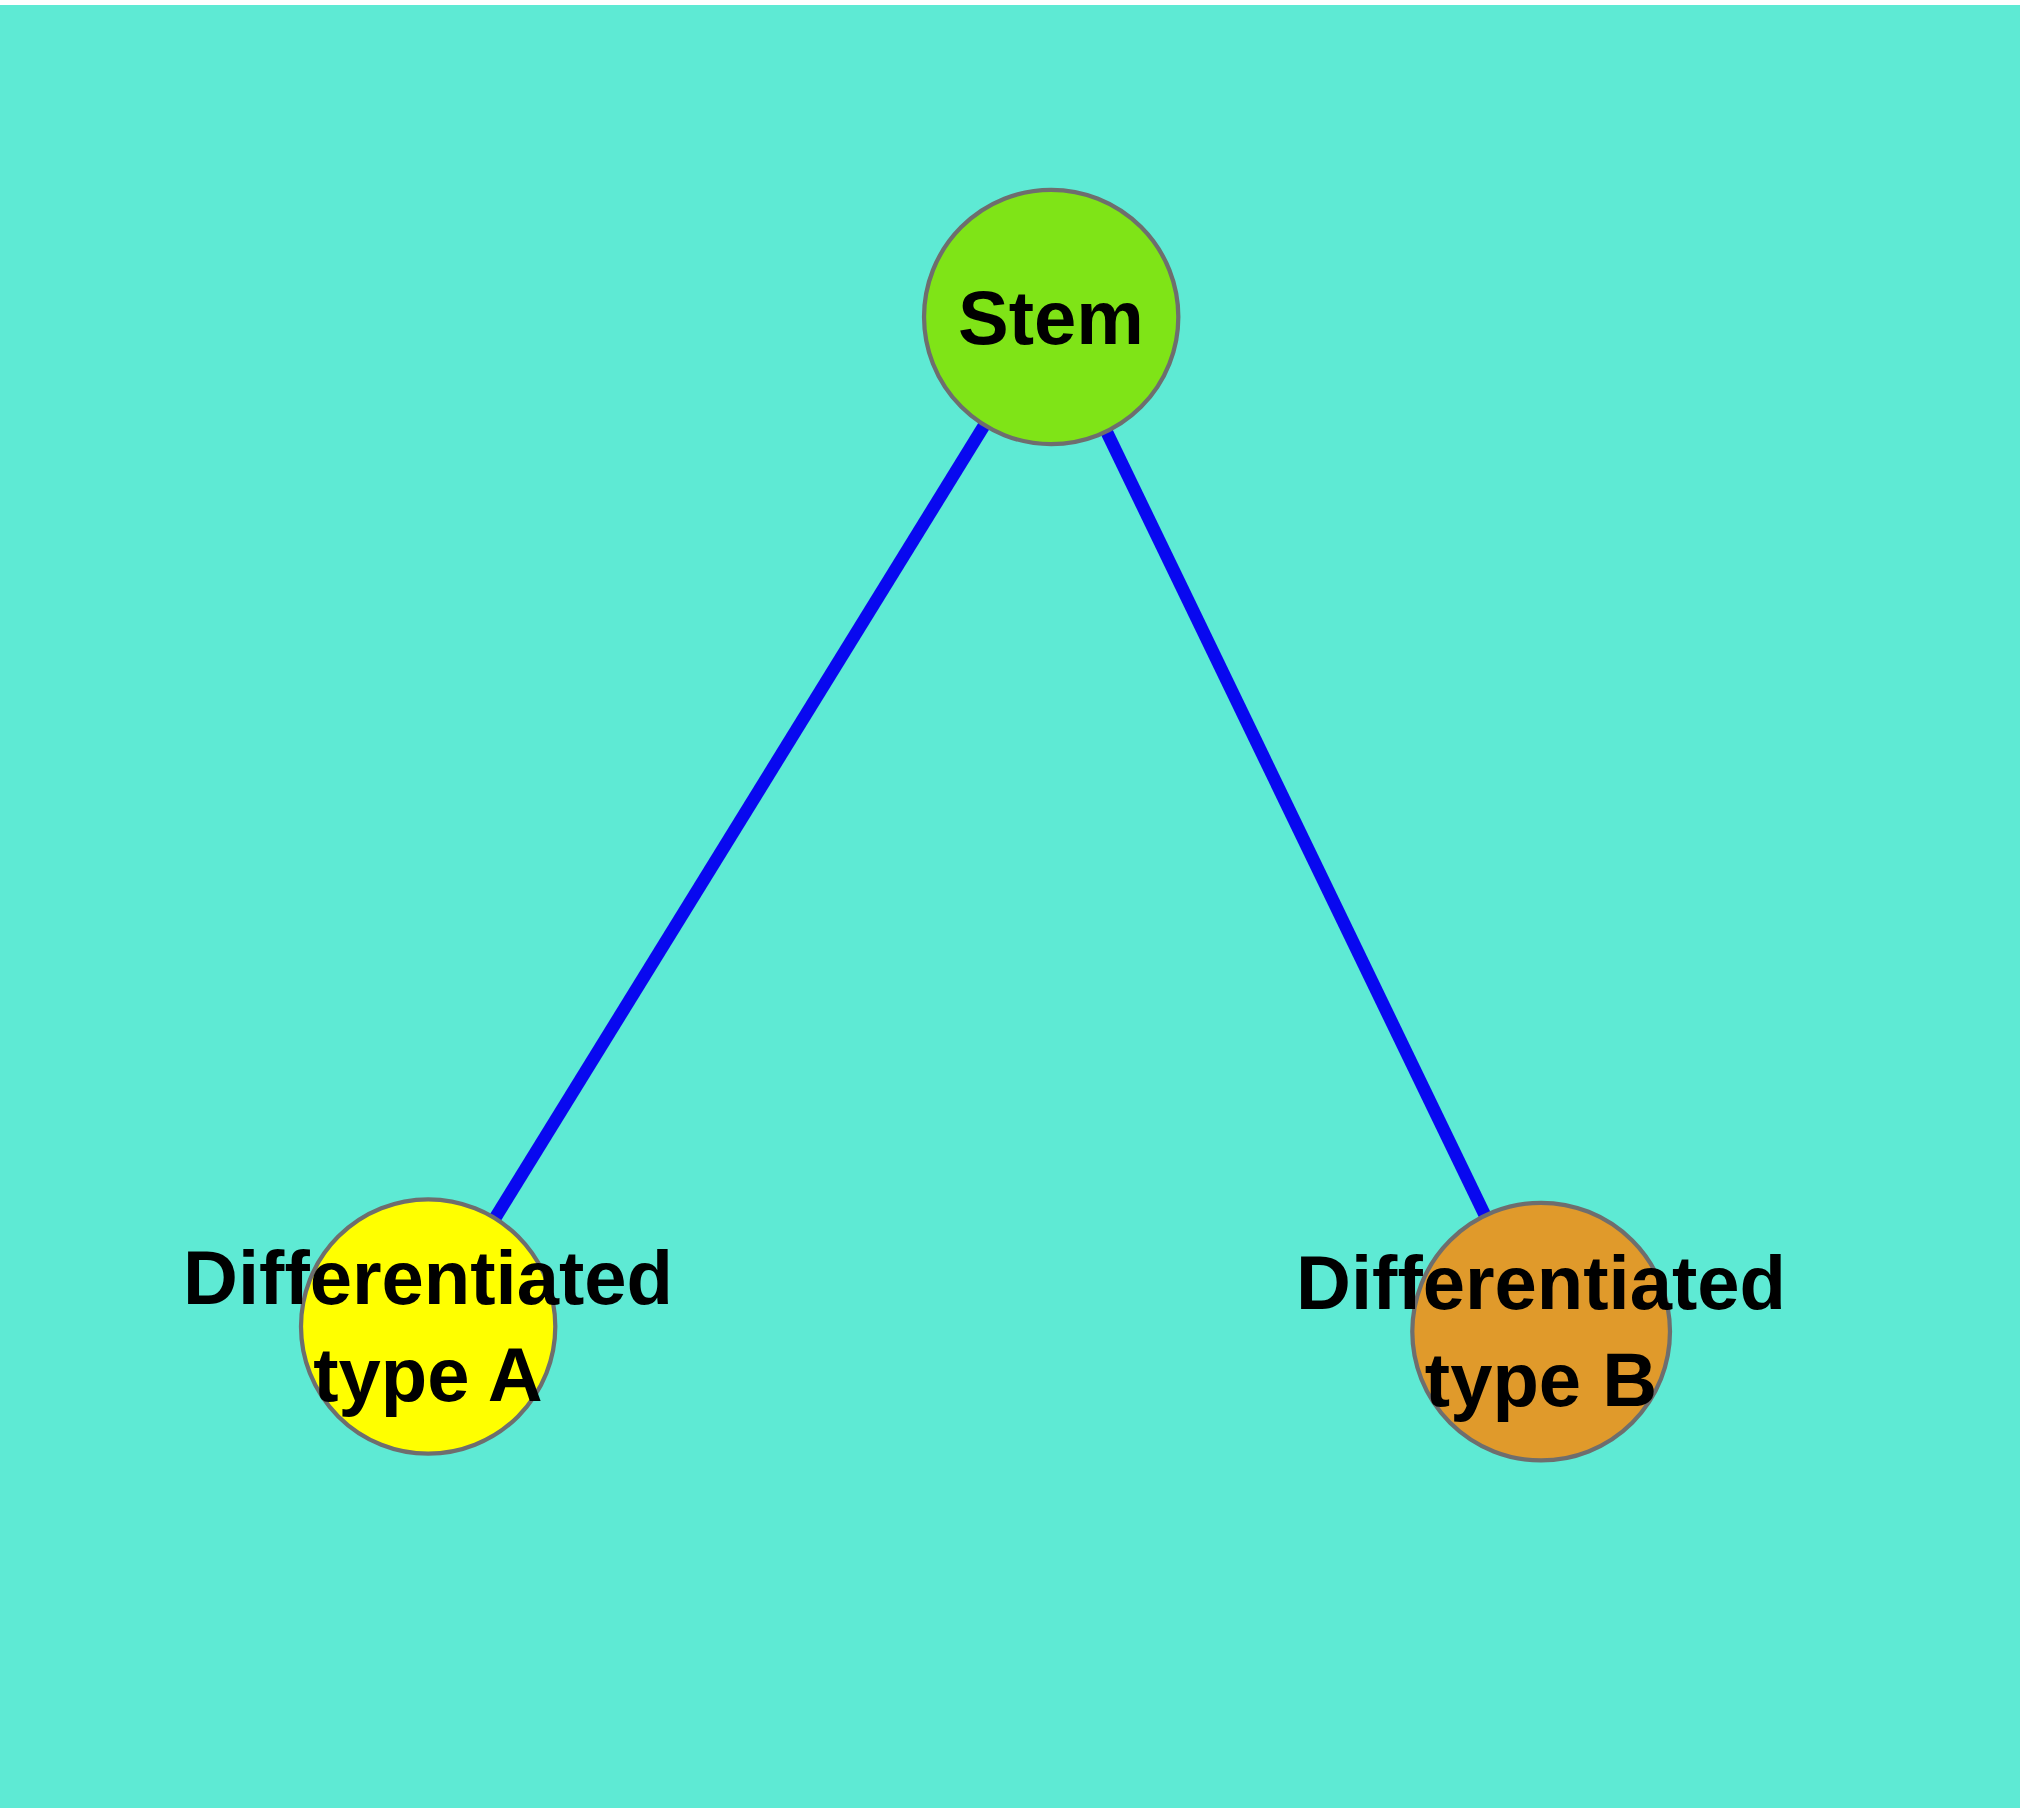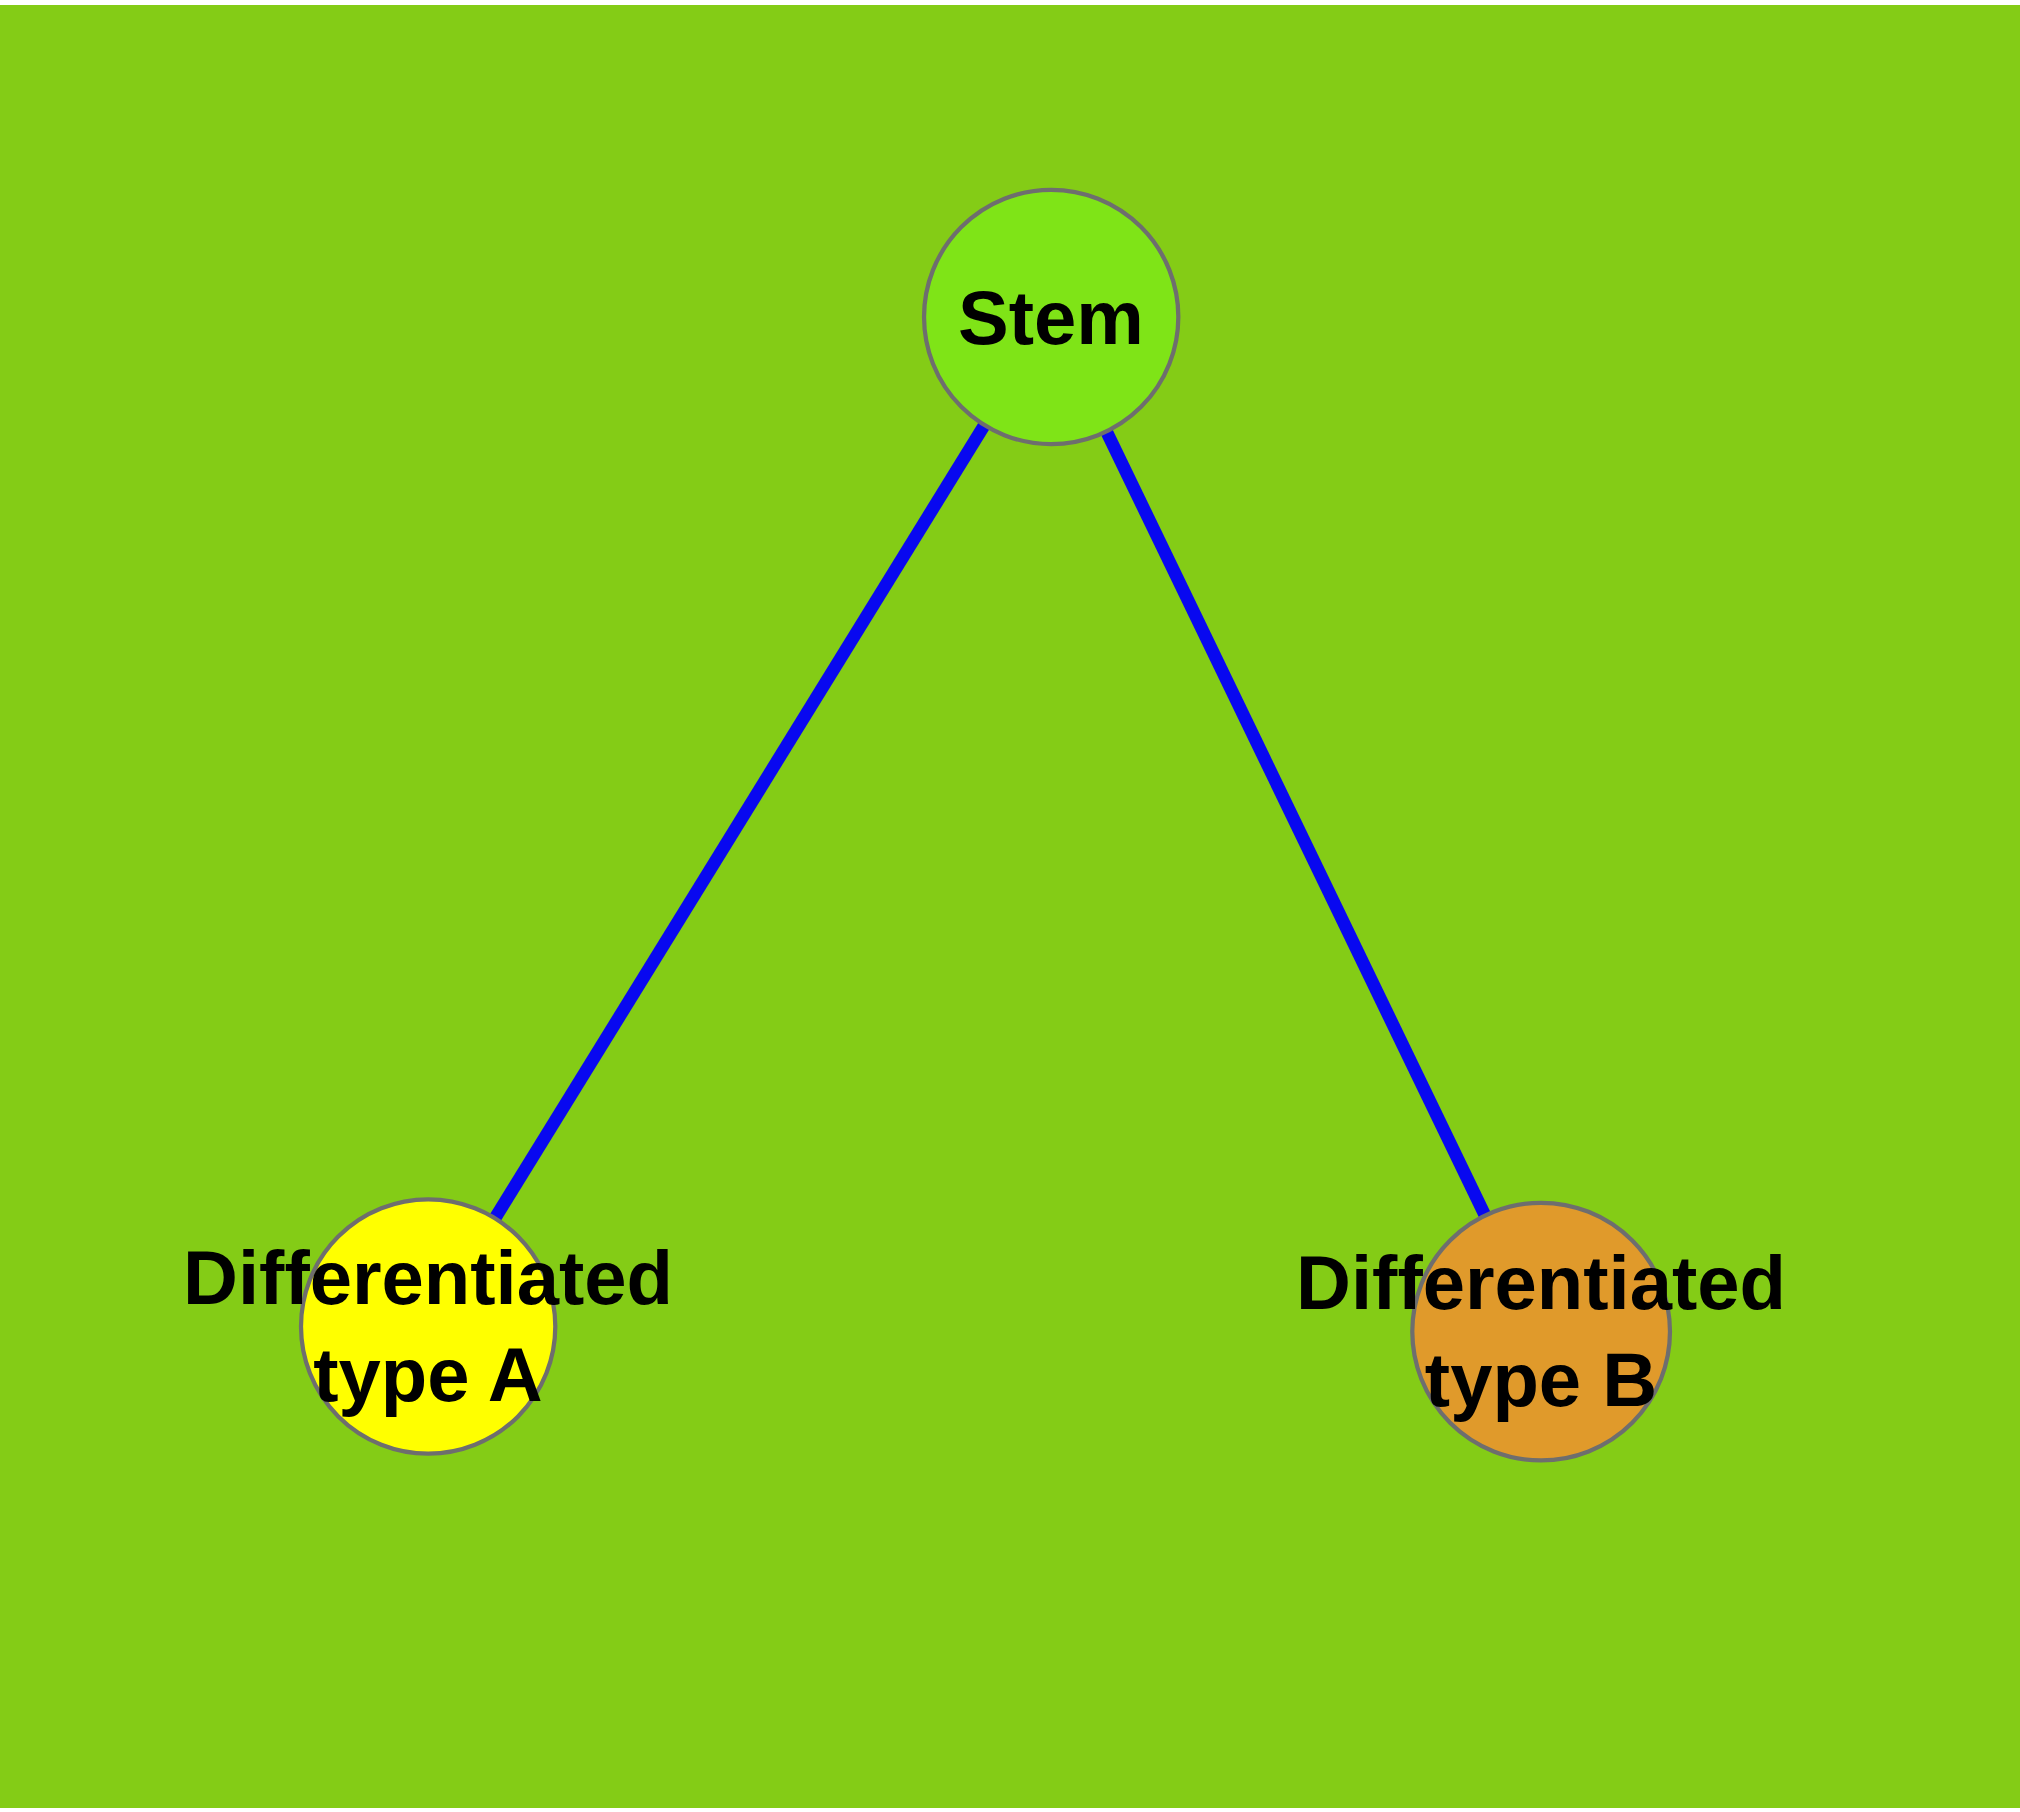--- a/index.html
+++ b/index.html
@@ -9,21 +9,21 @@
     height: 1812px;
     background: #ffffff;
     font-family: "Liberation Sans", sans-serif;
   }
   .figure-canvas {
     position: absolute;
     top: 5.1px;
     left: 0;
     width: 2021px;
     height: 1803px;
-    background: #84cc16;
+    background: #5eead4;
     overflow: hidden;
   }
   .graph-svg {
     position: absolute;
     top: 0;
     left: 0;
     width: 100%;
     height: 100%;
   }
   .node-label {

